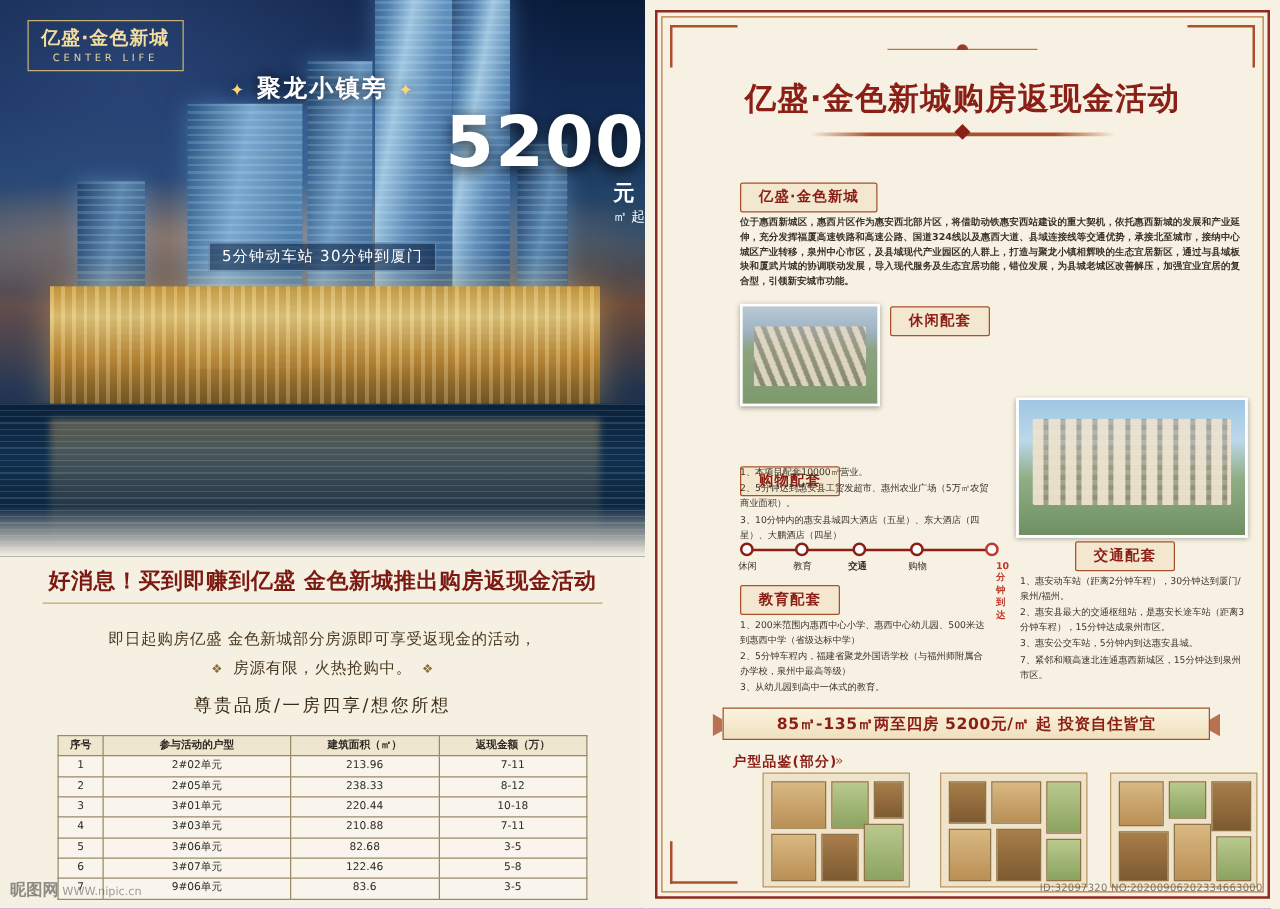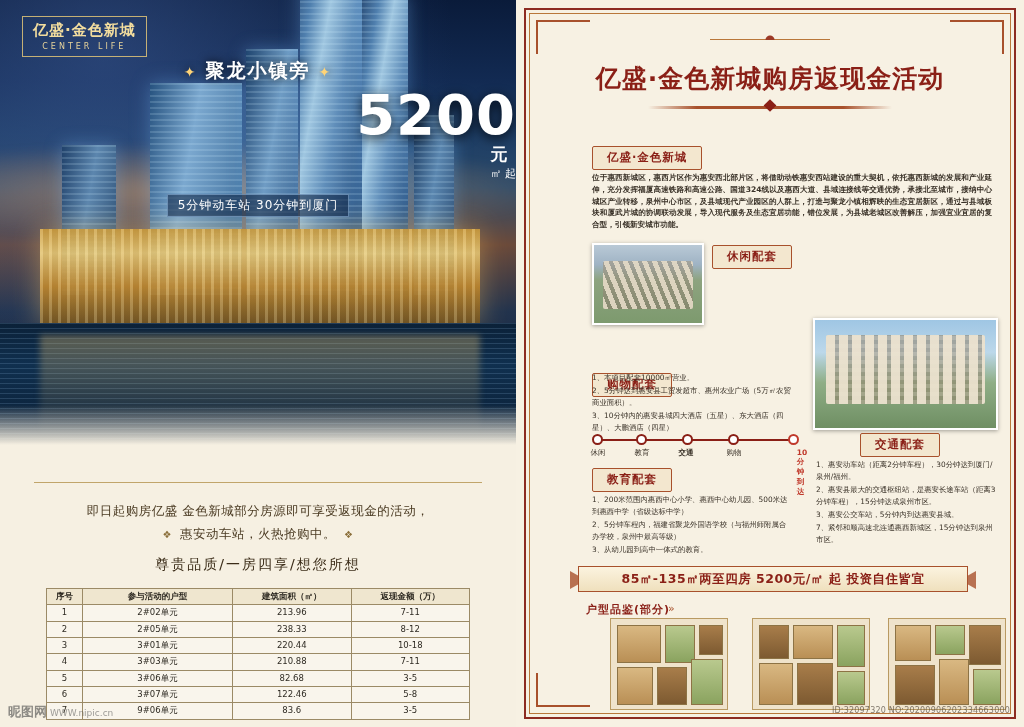--- a/index.html
+++ b/index.html
@@ -314,24 +314,25 @@
       <div class="hero-price-row">
         <div class="hero-price">5200</div>
         <div class="hero-unit-wrap">
           <div class="hero-unit">元</div>
           <div class="hero-unit2">㎡ 起</div>
         </div>
       </div>
       <div class="hero-note">5分钟动车站 30分钟到厦门</div>
     </div>
 
+    <div class="lp-headline">好消息！买到即赚到亿盛 金色新城推出购房返现金活动</div>
     <div class="lp-rule"></div>
     <div class="lp-line2">即日起购房亿盛 金色新城部分房源即可享受返现金的活动，</div>
     <div class="lp-line3">
-      <span class="deco">❖</span><span>惠安动车站，火热抢购中。</span><span class="deco">❖</span>
+      <span class="deco">❖</span><span>房源有限，火热抢购中。</span><span class="deco">❖</span>
     </div>
     <div class="lp-line4">尊贵品质/一房四享/想您所想</div>
 
     <table class="lp-table">
       <thead>
         <tr>
           <th>序号</th>
           <th>参与活动的户型</th>
           <th>建筑面积（㎡）</th>
           <th>返现金额（万）</th>

